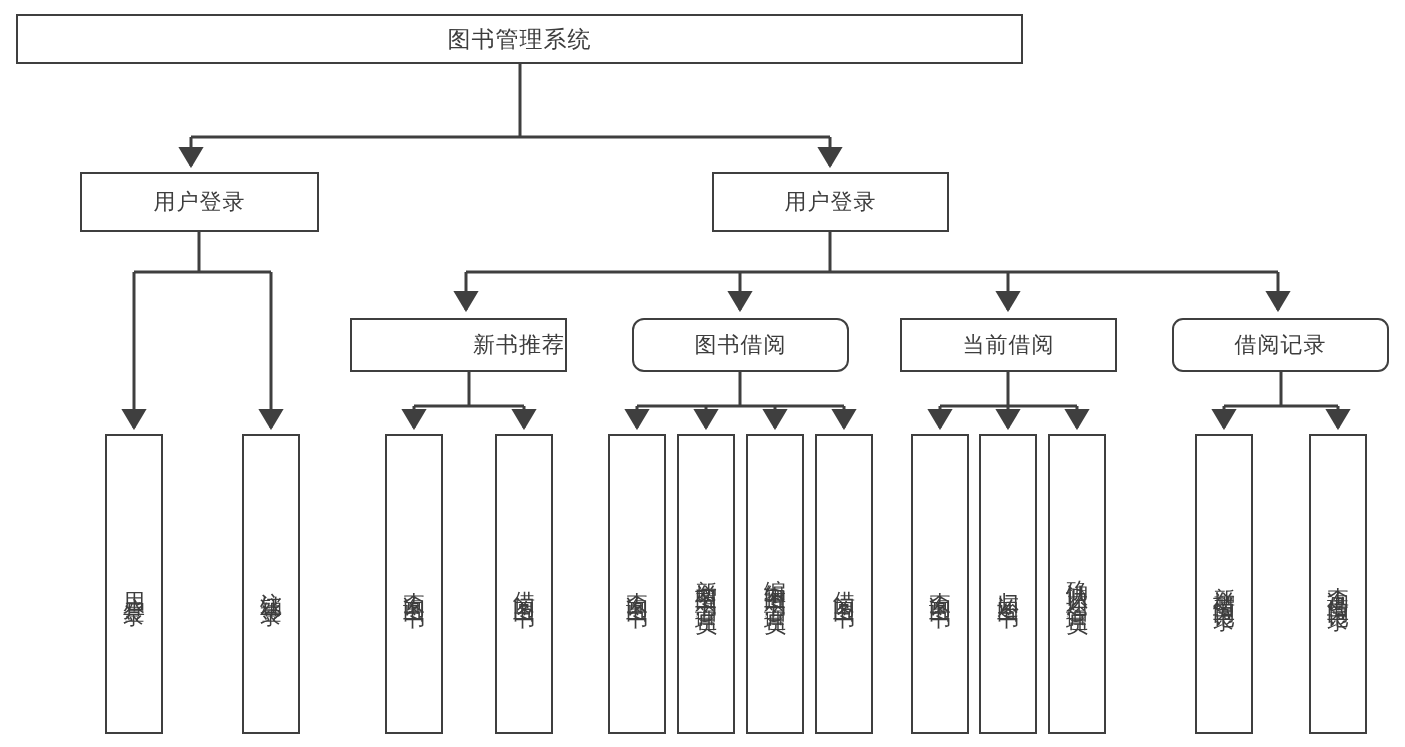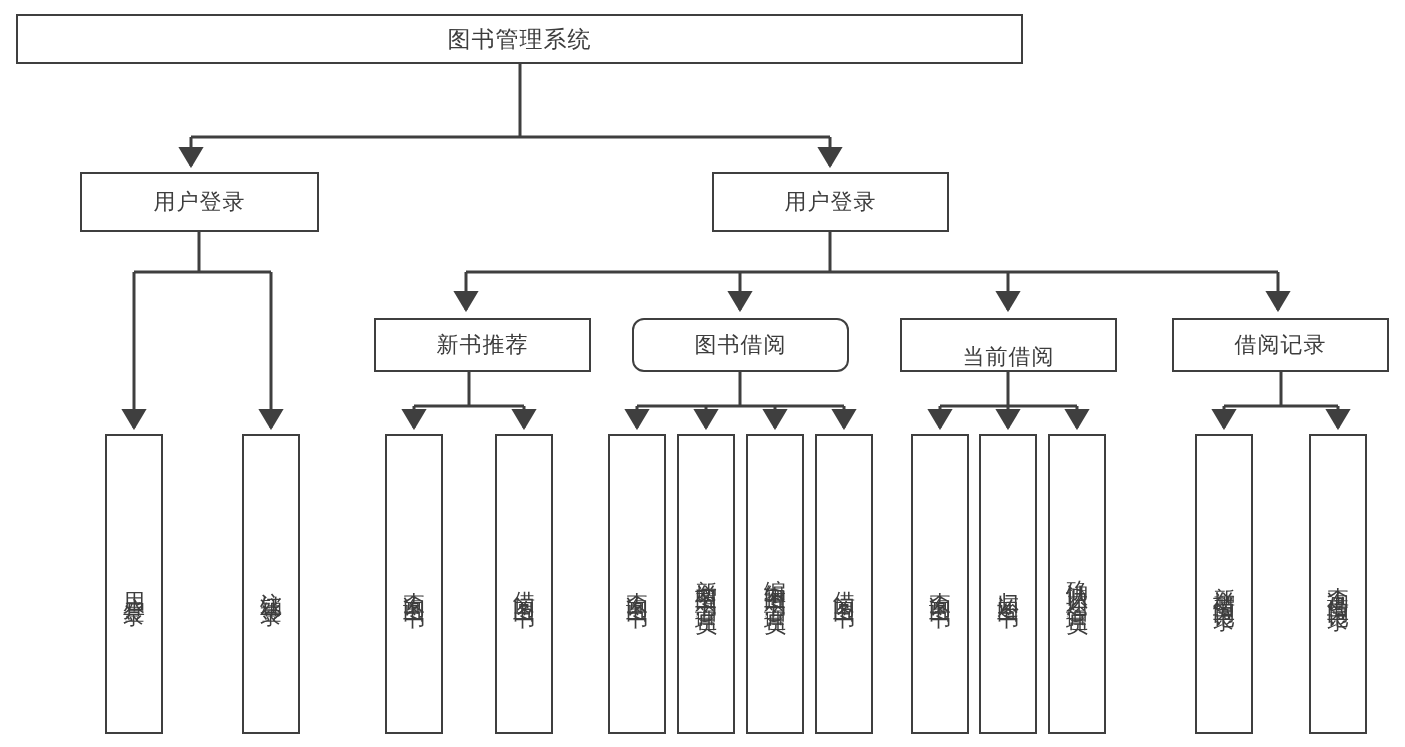--- a/index.html
+++ b/index.html
@@ -131,33 +131,33 @@
   </div>
 
   <div class="node level-branch" style="left:80px; top:172px; width:239px; height:60px;">
     <span class="node-label">用户登录</span>
   </div>
 
   <div class="node level-branch" style="left:712px; top:172px; width:237px; height:60px;">
     <span class="node-label">用户登录</span>
   </div>
 
-  <div class="node level-branch" style="left:374px; top:318px; width:217px; height:54px;">
+  <div class="node level-branch" style="left:350px; top:318px; width:217px; height:54px;justify-content:flex-end;">
     <span class="node-label">新书推荐</span>
   </div>
 
   <div class="node level-branch" style="left:632px; top:318px; width:217px; height:54px;border-radius:12px;">
     <span class="node-label">图书借阅</span>
   </div>
 
-  <div class="node level-branch" style="left:900px; top:318px; width:217px; height:54px;align-items:flex-end;">
+  <div class="node level-branch" style="left:900px; top:318px; width:217px; height:54px;">
     <span class="node-label">当前借阅</span>
   </div>
 
-  <div class="node level-branch" style="left:1172px; top:318px; width:217px; height:54px;">
+  <div class="node level-branch" style="left:1172px; top:318px; width:217px; height:54px;border-radius:11px;">
     <span class="node-label">借阅记录</span>
   </div>
 
   <div class="node level-leaf" style="left:105px; top:434px; width:58px; height:300px;">
     <span class="node-label">用户登录</span>
   </div>
 
   <div class="node level-leaf" style="left:242px; top:434px; width:58px; height:300px;">
     <span class="node-label">注销登录</span>
   </div>

